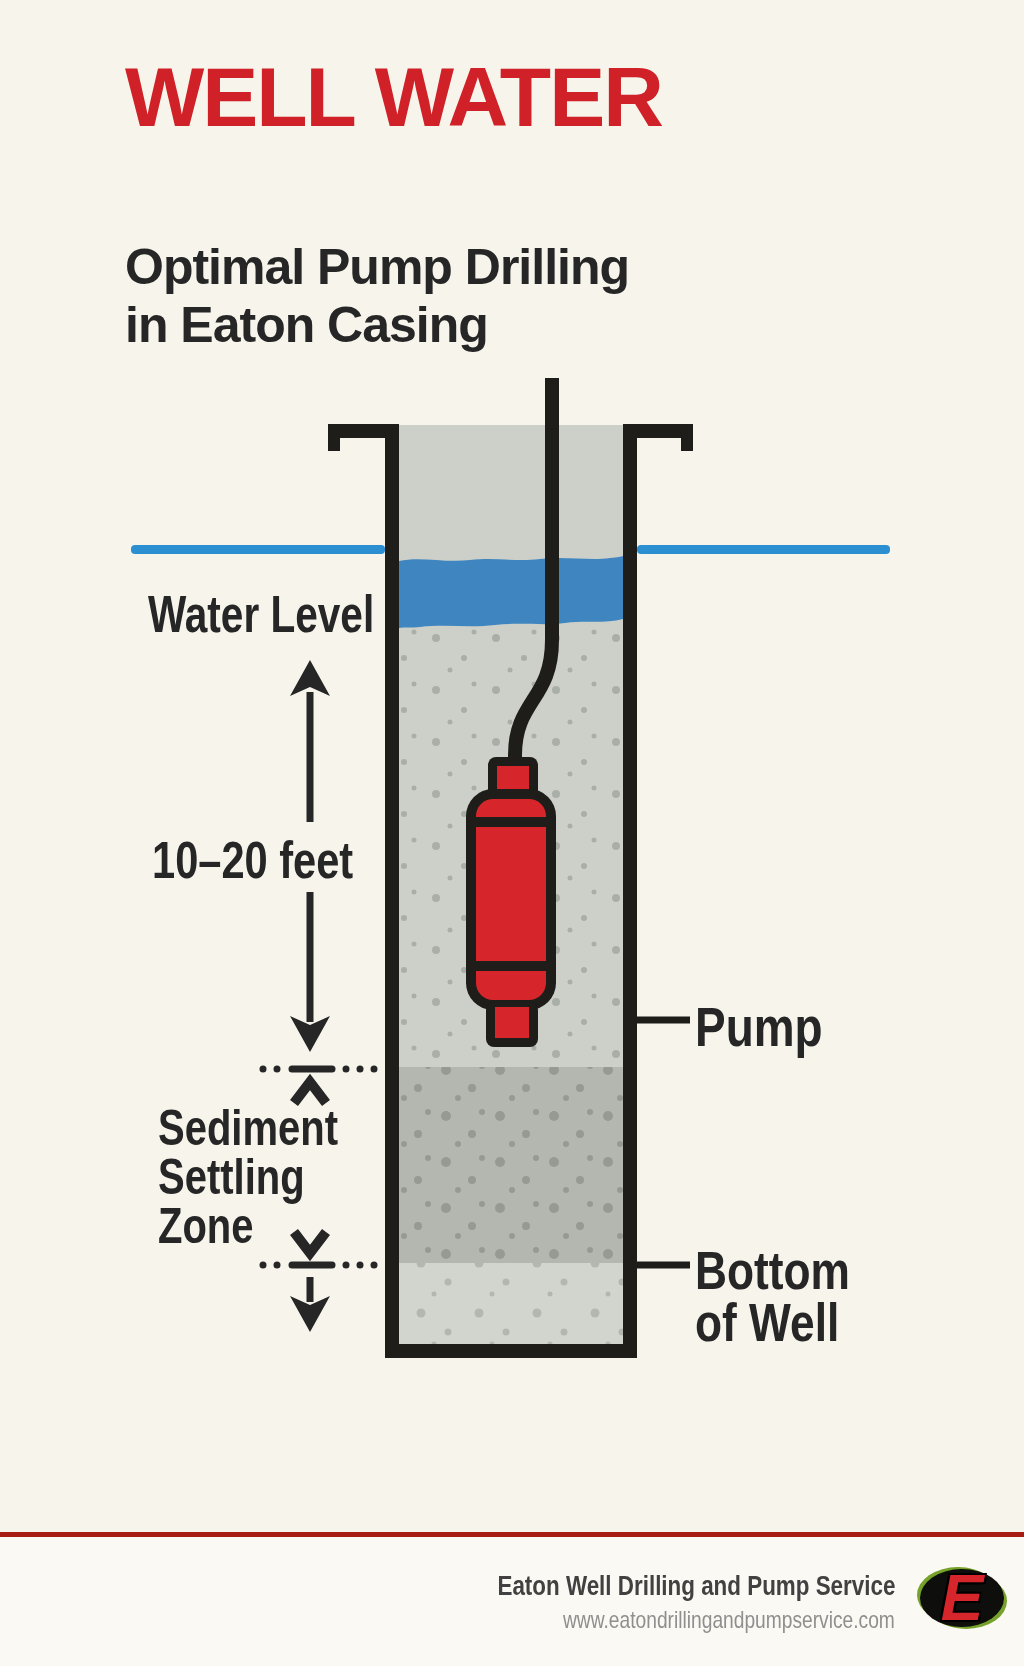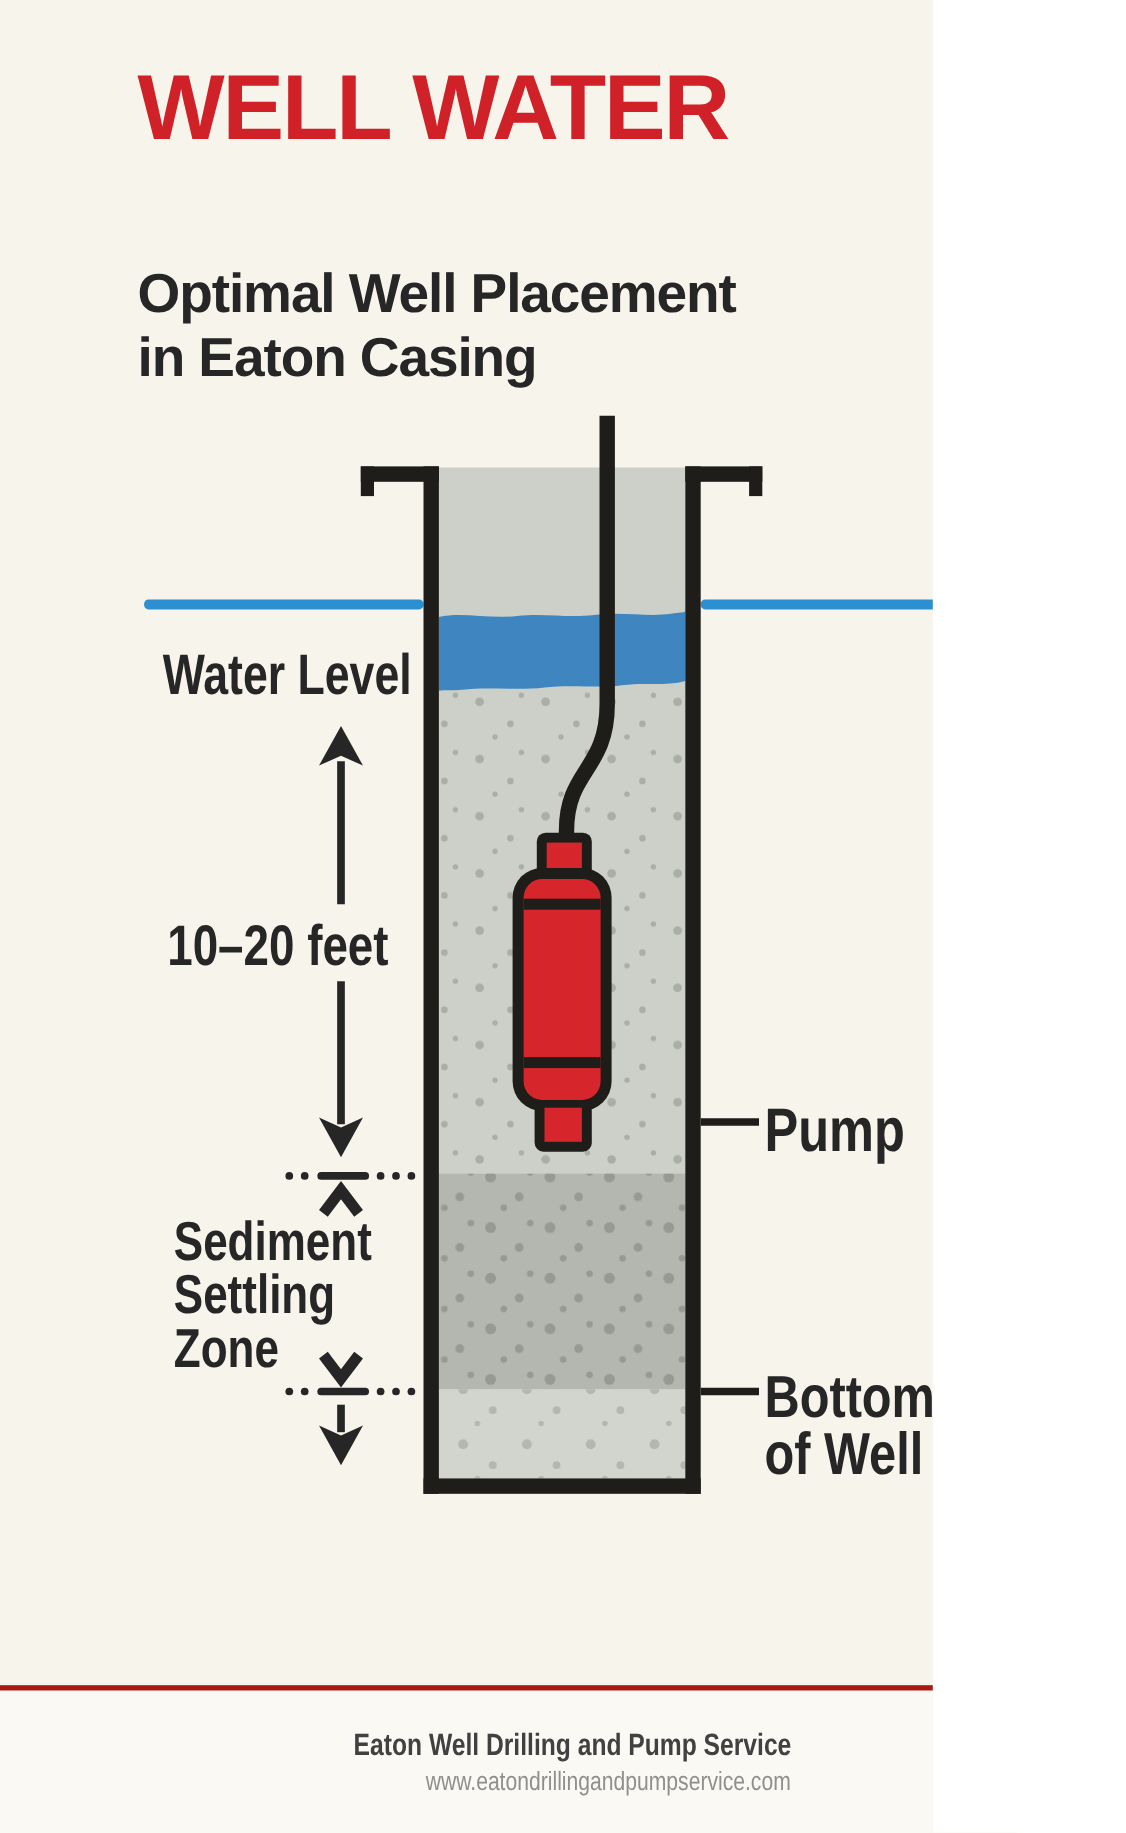--- a/index.html
+++ b/index.html
@@ -1,18 +1,18 @@
 <!DOCTYPE html>
 <html style="--bg: #f7f4ec; --accent-red: #cf2127; --ink: #262626; --casing-black: #1e1d1a; --pump-red: #d6262b; --water-line: #2b8fd2; --water-band: #3f86c1; --zone-light: #cdd0c9; --zone-speckle: #a9afa7; --zone-sediment: #b4b7af; --zone-sediment-dot: #969a92; --zone-bottom: #d2d5cd; --zone-bottom-dot: #b2b7af; --footer-rule: #a81b12; --footer-bg: #fbf9f4; --company-gray: #414141; --url-gray: #8f8f8f; --logo-green: #76a22c; --logo-black: #0e0e0c;"><head>
 <meta charset="utf-8">
 <title>Infographic</title>
 <style>
   html,body { margin:0; padding:0; }
   .page {
-    position:relative; width:848px; height:1666px; overflow:hidden;
+    position:relative; width:1024px; height:1666px; overflow:hidden;
     background:var(--bg,#f7f4ec);
     font-family:"Liberation Sans", sans-serif;
   }
   
   .main-title {
     position:absolute; left:125px; top:56px; margin:0;
     font-size:84px; line-height:82px; font-weight:bold; letter-spacing:-2px;
     color:var(--accent-red,#cf2127);
   }
   .main-title span { display:block; }
@@ -84,21 +84,21 @@
 </head>
 <body>
 
 <div class="page">
 
   <h1 class="main-title">
     <span>WELL WATER</span>
   </h1>
 
   <h2 class="subtitle">
-    <span>Optimal Well Placement</span>
+    <span>Optimal Pump Drilling</span>
     <span>in Eaton Casing</span>
   </h2>
 
   <svg class="diagram-svg" width="1024" height="1666" viewBox="0 0 1024 1666">
     <defs>
       <pattern id="pA" width="60" height="52" patternUnits="userSpaceOnUse">
         <circle class="dotA" cx="16" cy="14" r="4"></circle>
         <circle class="dotA" cx="44" cy="34" r="3"></circle>
         <circle class="dotA" cx="30" cy="46" r="2.5"></circle>
         <circle class="dotA" cx="54" cy="8" r="2.5"></circle>

